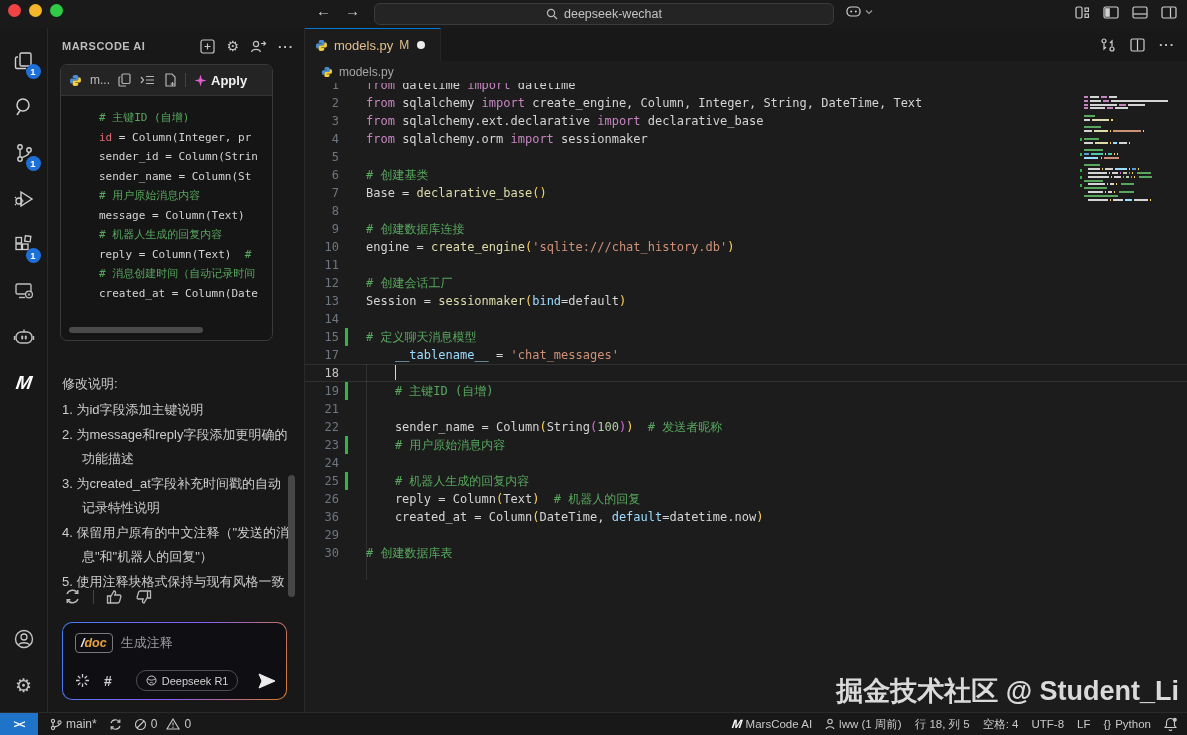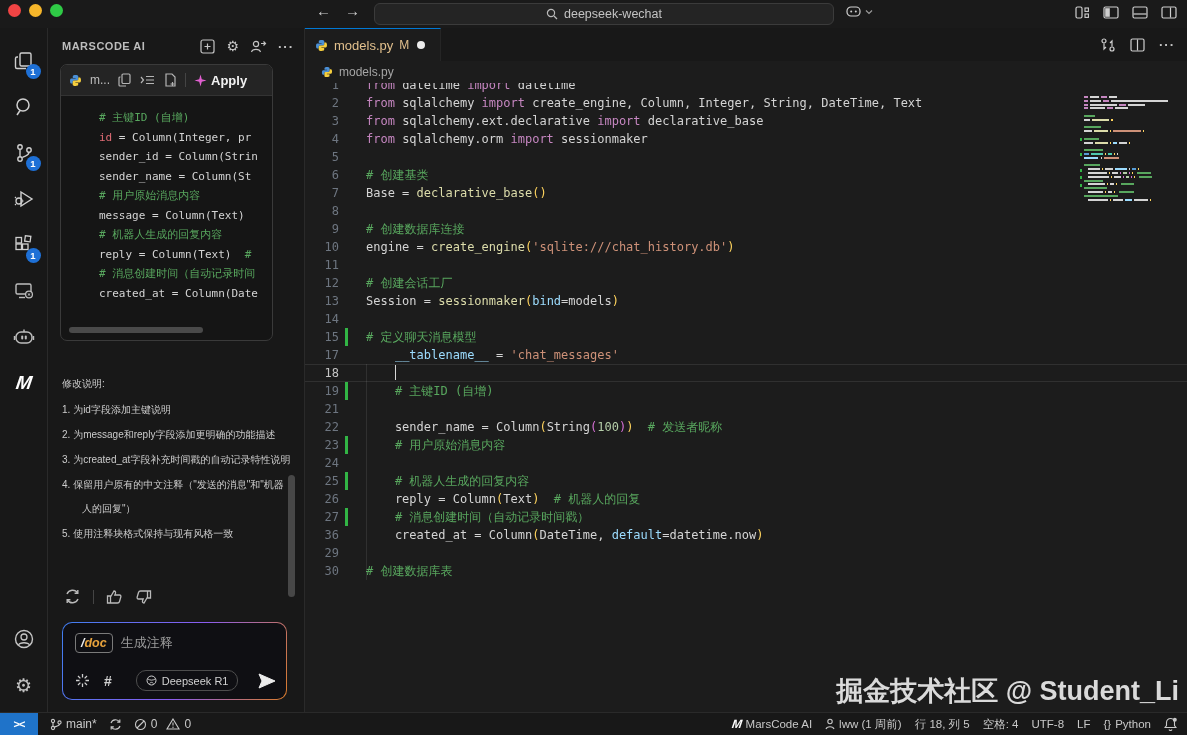--- a/index.html
+++ b/index.html
@@ -47,21 +47,21 @@
     gap:8px; padding:0 8px; }
   .card-file { font-size:12px; color:#bdbdbd; }
   .card-icons { display:flex; gap:9px; align-items:center; color:#b5b5b5; }
   .vdiv { width:1px; height:14px; background:#444; }
   .apply-btn { display:flex; align-items:center; gap:4px; font-size:13px; font-weight:700; color:#f2f2f2; cursor:pointer; }
   .sparkle { color:#e05fd0; }
   .card-code { padding:12px 0 0 38px; font-family:"DejaVu Sans Mono", monospace; font-size:11px;
     line-height:19.5px; white-space:pre; overflow:hidden; }
   .card-hscroll { position:absolute; left:8px; bottom:7px; width:134px; height:6px; border-radius:3px; background:#4a4a4a; }
 
-  .notes { position:absolute; left:14px; top:344px; width:230px; font-size:10px; color:#cccccc; line-height:24px; }
+  .notes { position:absolute; left:14px; top:344px; width:230px; font-size:13px; color:#cccccc; line-height:24px; }
   .notes ol { list-style:none; counter-reset:n; margin-top:2px; }
   .notes li { counter-increment:n; padding-left:20px; text-indent:-20px; margin-top:1px; }
   .notes li:before { content:counter(n) ". "; }
 
   .sb-scrollbar { position:absolute; right:9px; top:447px; width:7px; height:122px; border-radius:4px; background:#474747; }
   .feedback-row { position:absolute; left:16px; top:560px; display:flex; align-items:center; gap:12px; color:#b9b9b9; }
 
   .ai-box-wrap { position:absolute; left:14px; top:594px; width:225px; height:78px; border-radius:10px;
     padding:1px; background:linear-gradient(115deg,#3f7ef0,#8a5cf0 55%,#d97b2a); }
   .ai-box { width:100%; height:100%; border-radius:9px; background:#0f0f13; padding:10px 10px 8px 12px;
@@ -398,33 +398,32 @@
             <div class="cl"><span class="ln">3</span><span class="git"></span><span class="ct"><span class="tok-k">from </span><span class="tok-w">sqlalchemy.ext.declarative </span><span class="tok-k">import </span><span class="tok-w">declarative_base</span></span></div>
             <div class="cl"><span class="ln">4</span><span class="git"></span><span class="ct"><span class="tok-k">from </span><span class="tok-w">sqlalchemy.orm </span><span class="tok-k">import </span><span class="tok-w">sessionmaker</span></span></div>
             <div class="cl"><span class="ln">5</span><span class="git"></span><span class="ct"></span></div>
             <div class="cl"><span class="ln">6</span><span class="git"></span><span class="ct"><span class="tok-c"># 创建基类</span></span></div>
             <div class="cl"><span class="ln">7</span><span class="git"></span><span class="ct"><span class="tok-w">Base = </span><span class="tok-f">declarative_base</span><span class="tok-p">()</span></span></div>
             <div class="cl"><span class="ln">8</span><span class="git"></span><span class="ct"></span></div>
             <div class="cl"><span class="ln">9</span><span class="git"></span><span class="ct"><span class="tok-c"># 创建数据库连接</span></span></div>
             <div class="cl"><span class="ln">10</span><span class="git"></span><span class="ct"><span class="tok-w">engine = </span><span class="tok-f">create_engine</span><span class="tok-p">(</span><span class="tok-s">'sqlite:///chat_history.db'</span><span class="tok-p">)</span></span></div>
             <div class="cl"><span class="ln">11</span><span class="git"></span><span class="ct"></span></div>
             <div class="cl"><span class="ln">12</span><span class="git"></span><span class="ct"><span class="tok-c"># 创建会话工厂</span></span></div>
-            <div class="cl"><span class="ln">13</span><span class="git"></span><span class="ct"><span class="tok-w">Session = </span><span class="tok-f">sessionmaker</span><span class="tok-p">(</span><span class="tok-v">bind</span><span class="tok-w">=models</span><span class="tok-p">)</span></span></div>
+            <div class="cl"><span class="ln">13</span><span class="git"></span><span class="ct"><span class="tok-w">Session = </span><span class="tok-f">sessionmaker</span><span class="tok-p">(</span><span class="tok-v">bind</span><span class="tok-w">=default</span><span class="tok-p">)</span></span></div>
             <div class="cl"><span class="ln">14</span><span class="git"></span><span class="ct"></span></div>
             <div class="cl has-git"><span class="ln">15</span><span class="git"></span><span class="ct"><span class="tok-c"># 定义聊天消息模型</span></span></div>
             <div class="cl"><span class="ln">17</span><span class="git"></span><span class="ct"><span class="tok-w">    </span><span class="tok-v">__tablename__</span><span class="tok-w"> = </span><span class="tok-s">'chat_messages'</span></span></div>
             <div class="cl cur"><span class="ln">18</span><span class="git"></span><span class="ct"><span class="tok-w">    </span><span class="caret"></span></span></div>
             <div class="cl has-git"><span class="ln">19</span><span class="git"></span><span class="ct"><span class="tok-w">    </span><span class="tok-c"># 主键ID (自增)</span></span></div>
             <div class="cl"><span class="ln">21</span><span class="git"></span></div>
             <div class="cl"><span class="ln">22</span><span class="git"></span><span class="ct"><span class="tok-w">    sender_name = Column</span><span class="tok-p">(</span><span class="tok-w">String</span><span class="tok-q">(</span><span class="tok-n">100</span><span class="tok-q">)</span><span class="tok-p">)</span><span class="tok-c">  # 发送者昵称</span></span></div>
             <div class="cl has-git"><span class="ln">23</span><span class="git"></span><span class="ct"><span class="tok-w">    </span><span class="tok-c"># 用户原始消息内容</span></span></div>
             <div class="cl"><span class="ln">24</span><span class="git"></span></div>
             <div class="cl has-git"><span class="ln">25</span><span class="git"></span><span class="ct"><span class="tok-w">    </span><span class="tok-c"># 机器人生成的回复内容</span></span></div>
             <div class="cl"><span class="ln">26</span><span class="git"></span><span class="ct"><span class="tok-w">    reply = Column</span><span class="tok-p">(</span><span class="tok-w">Text</span><span class="tok-p">)</span><span class="tok-c">  # 机器人的回复</span></span></div>
-            <div class="cl has-git"><span class="ln">27</span><span class="git"></span><span class="ct"><span class="tok-w">    </span><span class="tok-c"># 消息创建时间（自动记录时间戳）</span></span></div>
             <div class="cl"><span class="ln">36</span><span class="git"></span><span class="ct"><span class="tok-w">    created_at = Column</span><span class="tok-p">(</span><span class="tok-w">DateTime, </span><span class="tok-v">default</span><span class="tok-w">=datetime.now</span><span class="tok-p">)</span></span></div>
             <div class="cl"><span class="ln">29</span><span class="git"></span><span class="ct"></span></div>
             <div class="cl"><span class="ln">30</span><span class="git"></span><span class="ct"><span class="tok-c"># 创建数据库表</span></span></div>
           </div>
         <div class="indent-guide" style="top:281px;height:216px"></div>
         <div class="minimap">
             <div class="mm-row"><i style="width: 4.2px; margin-left: 0px; background: rgb(197, 134, 192);"></i><i style="width: 8.4px; margin-left: 0px; background: rgb(212, 212, 212);"></i><i style="width: 6.3px; margin-left: 0px; background: rgb(197, 134, 192);"></i><i style="width: 8.4px; margin-left: 0px; background: rgb(212, 212, 212);"></i></div>
             <div class="mm-row"><i style="width: 4.2px; margin-left: 0px; background: rgb(197, 134, 192);"></i><i style="width: 10.5px; margin-left: 0px; background: rgb(212, 212, 212);"></i><i style="width: 6.3px; margin-left: 0px; background: rgb(197, 134, 192);"></i><i style="width: 56.7px; margin-left: 0px; background: rgb(212, 212, 212);"></i></div>
             <div class="mm-row"><i style="width: 4.2px; margin-left: 0px; background: rgb(197, 134, 192);"></i><i style="width: 27.3px; margin-left: 0px; background: rgb(212, 212, 212);"></i><i style="width: 6.3px; margin-left: 0px; background: rgb(197, 134, 192);"></i><i style="width: 16.8px; margin-left: 0px; background: rgb(212, 212, 212);"></i></div>
             <div class="mm-row"><i style="width: 4.2px; margin-left: 0px; background: rgb(197, 134, 192);"></i><i style="width: 14.7px; margin-left: 0px; background: rgb(212, 212, 212);"></i><i style="width: 6.3px; margin-left: 0px; background: rgb(197, 134, 192);"></i><i style="width: 12.6px; margin-left: 0px; background: rgb(212, 212, 212);"></i></div>

